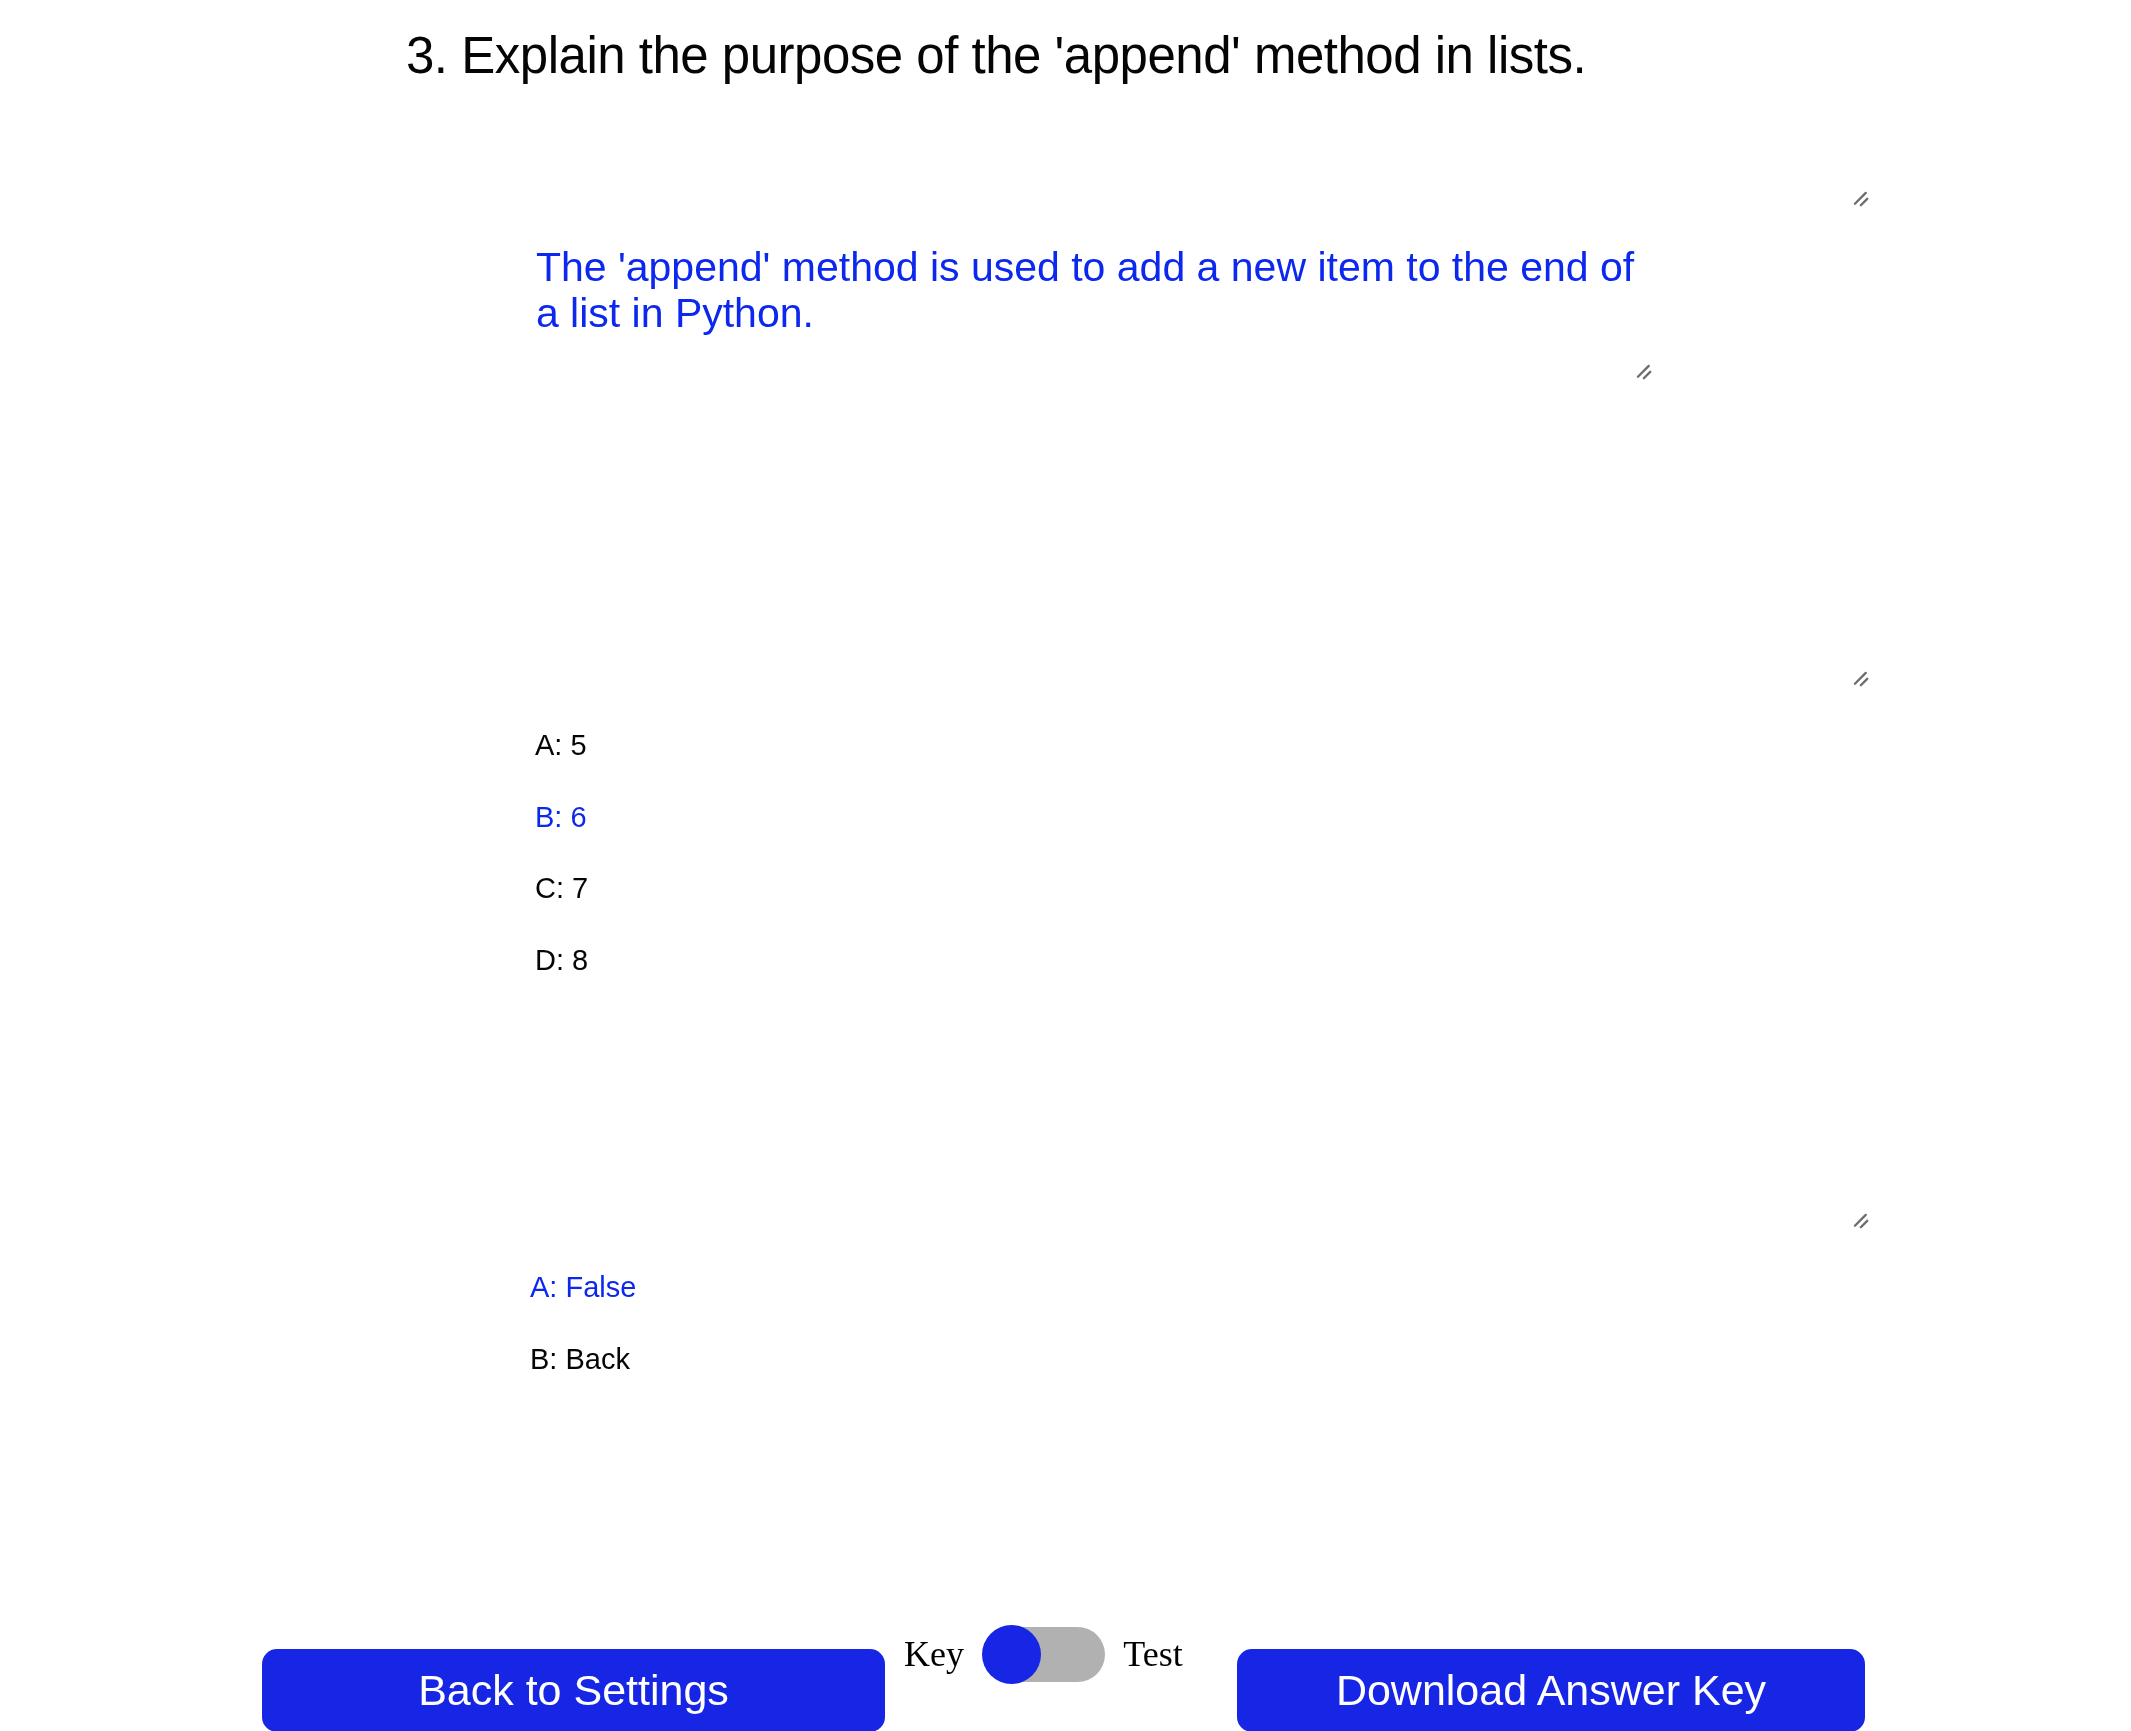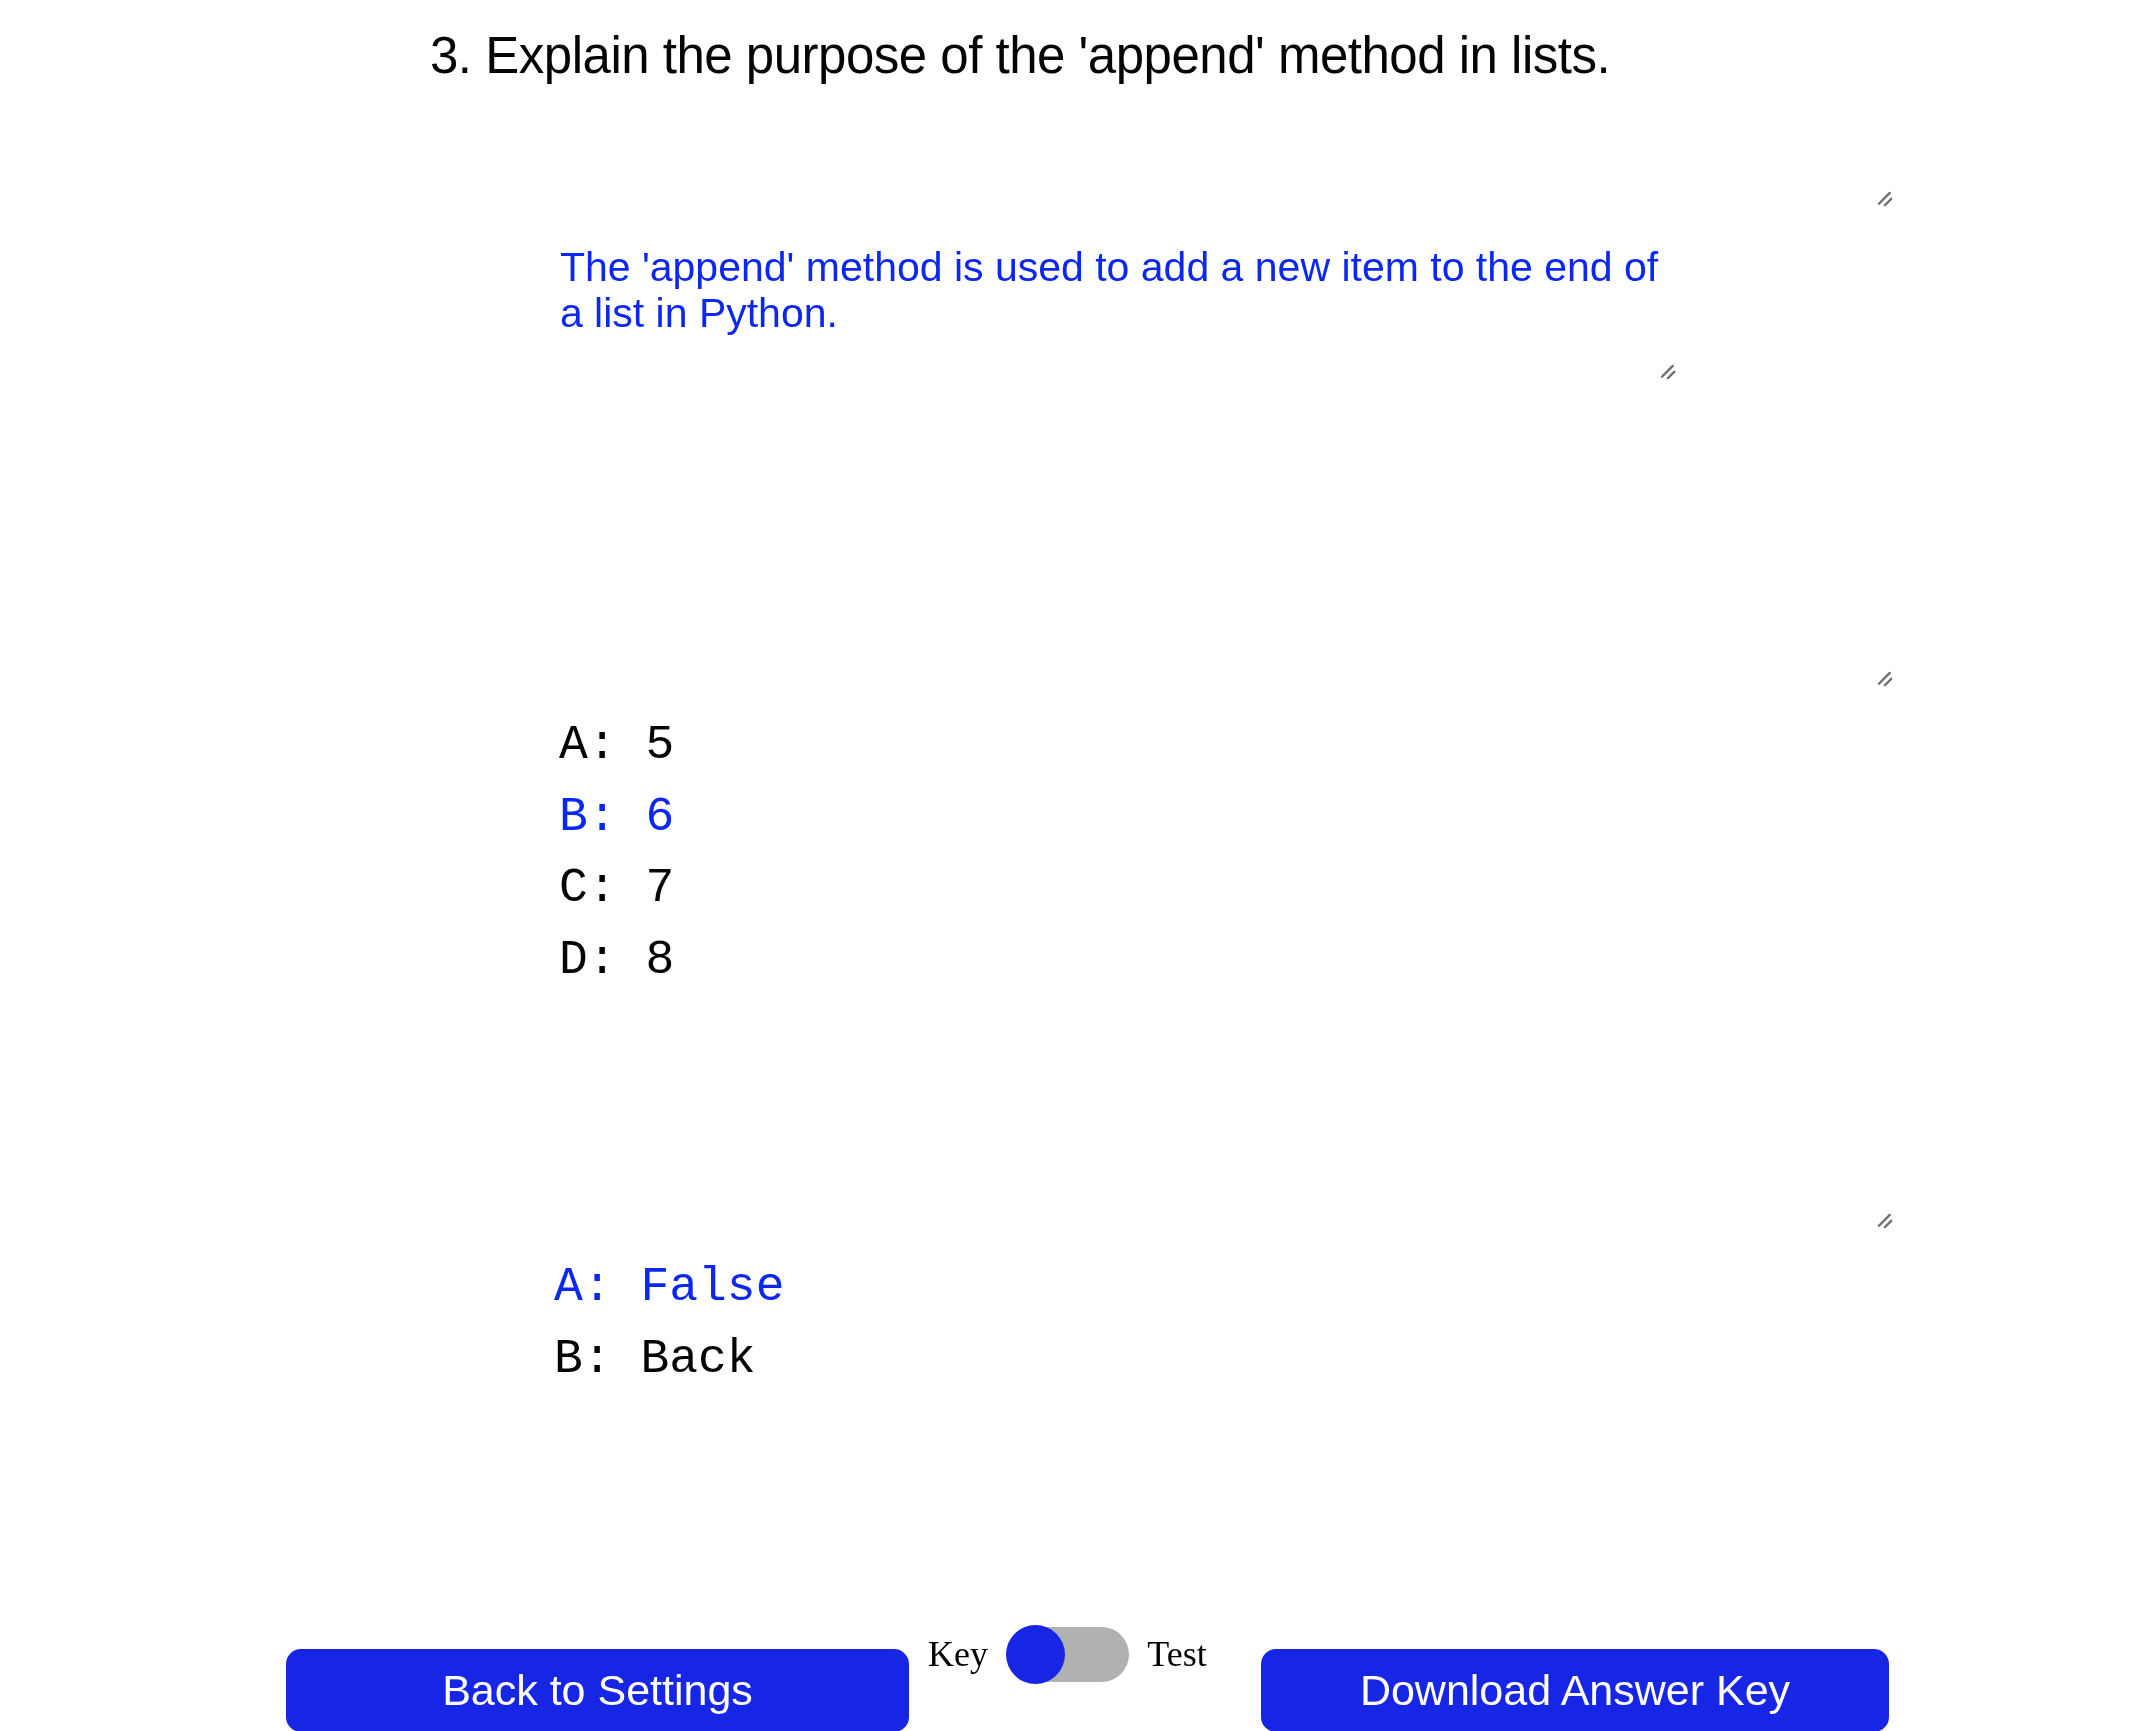--- a/index.html
+++ b/index.html
@@ -11,21 +11,20 @@
   }
   *{margin:0;padding:0;box-sizing:border-box;}
   html,body{background:#ffffff;}
   .page{
     position:relative;
     width:2080px;height:1732px;
     background:#ffffff;
     overflow:hidden;
     font-family:"Liberation Sans", sans-serif;
     color:var(--ink);
-    margin-left:24px;
   }
   .q-heading{
     position:absolute;
     left:406px;
     font-size:51px;
     font-weight:400;
     line-height:63px;
     letter-spacing:-0.5px;
     color:var(--ink);
     white-space:nowrap;
@@ -47,27 +46,26 @@
   .grip{
     position:absolute;
     width:19.7px;height:19.7px;
     display:block;
     pointer-events:auto;
   }
   .options{
     position:absolute;
   }
   .option{
-    font-size:48px;
+    font-size:29px;
     line-height:50px;
     margin-bottom:21.7px;
     color:var(--ink);
     white-space:nowrap;
     cursor:pointer;
-    font-family:Liberation Mono, monospace;
   }
   .option.correct{color:var(--accent-text);}
   .btn{
     position:absolute;
     height:83px;
     border:none;
     border-radius:15px;
     background:var(--accent-button);
     color:#ffffff;
     font-family:"Liberation Sans", sans-serif;

